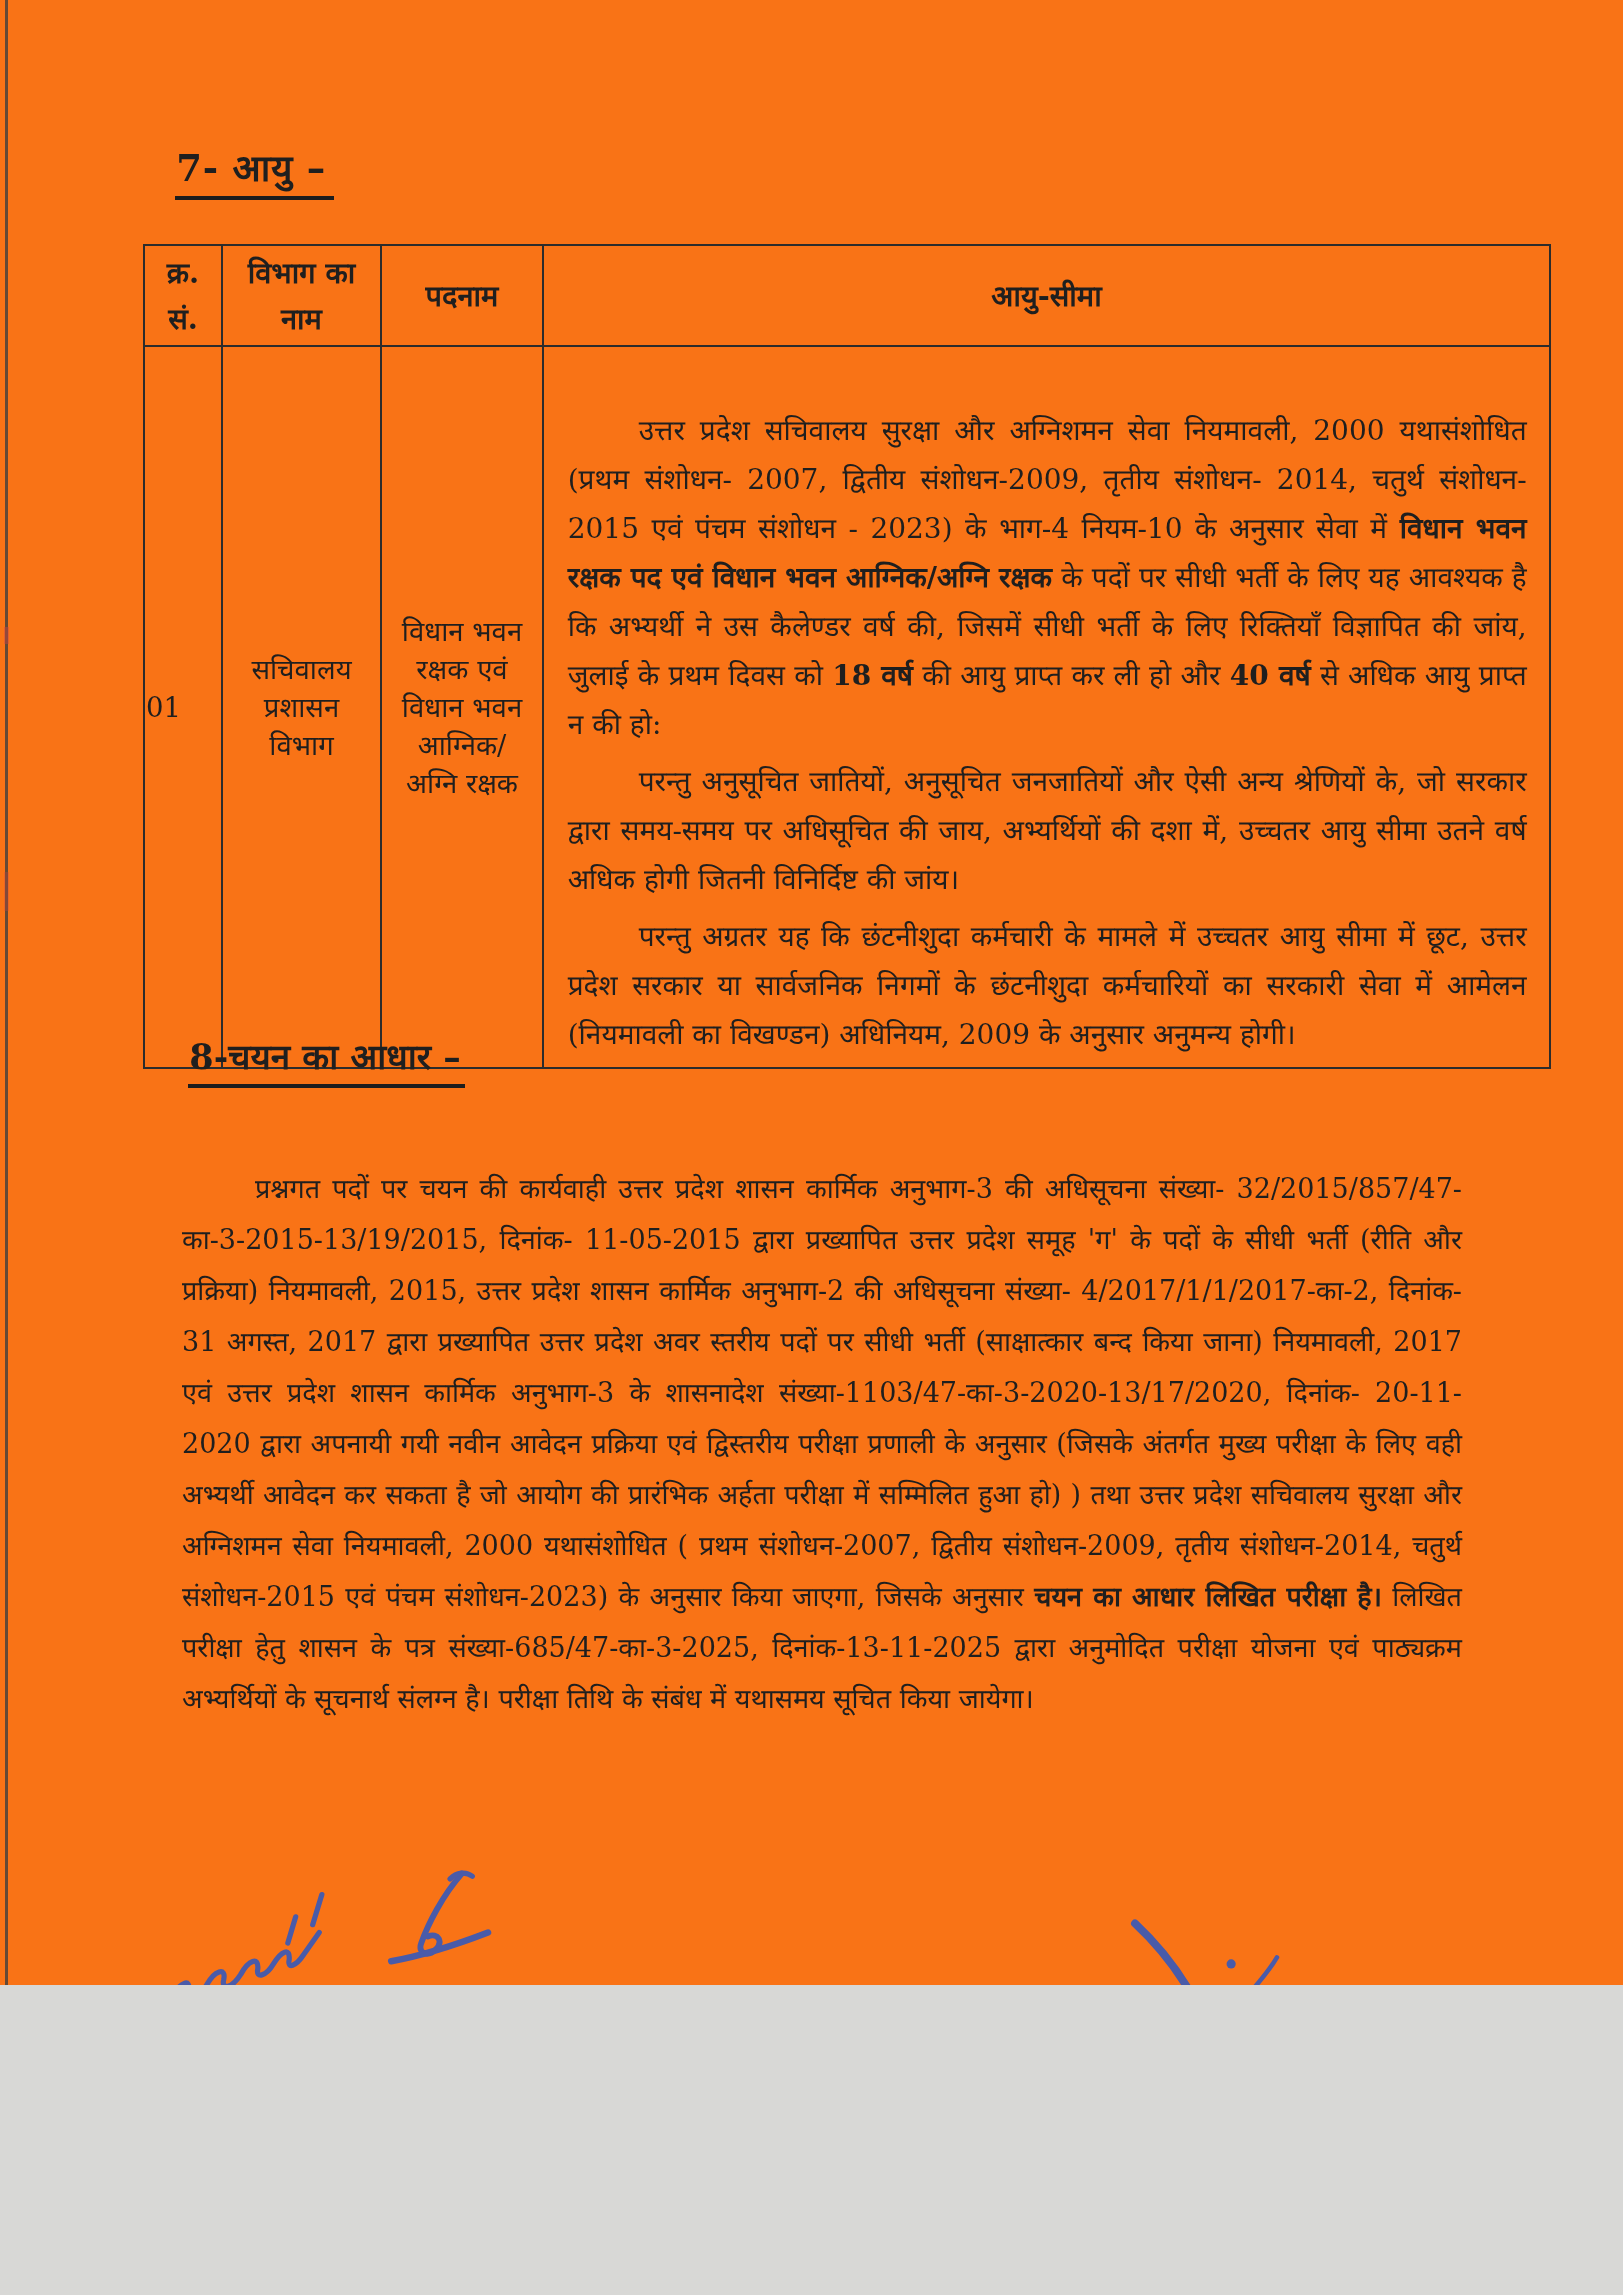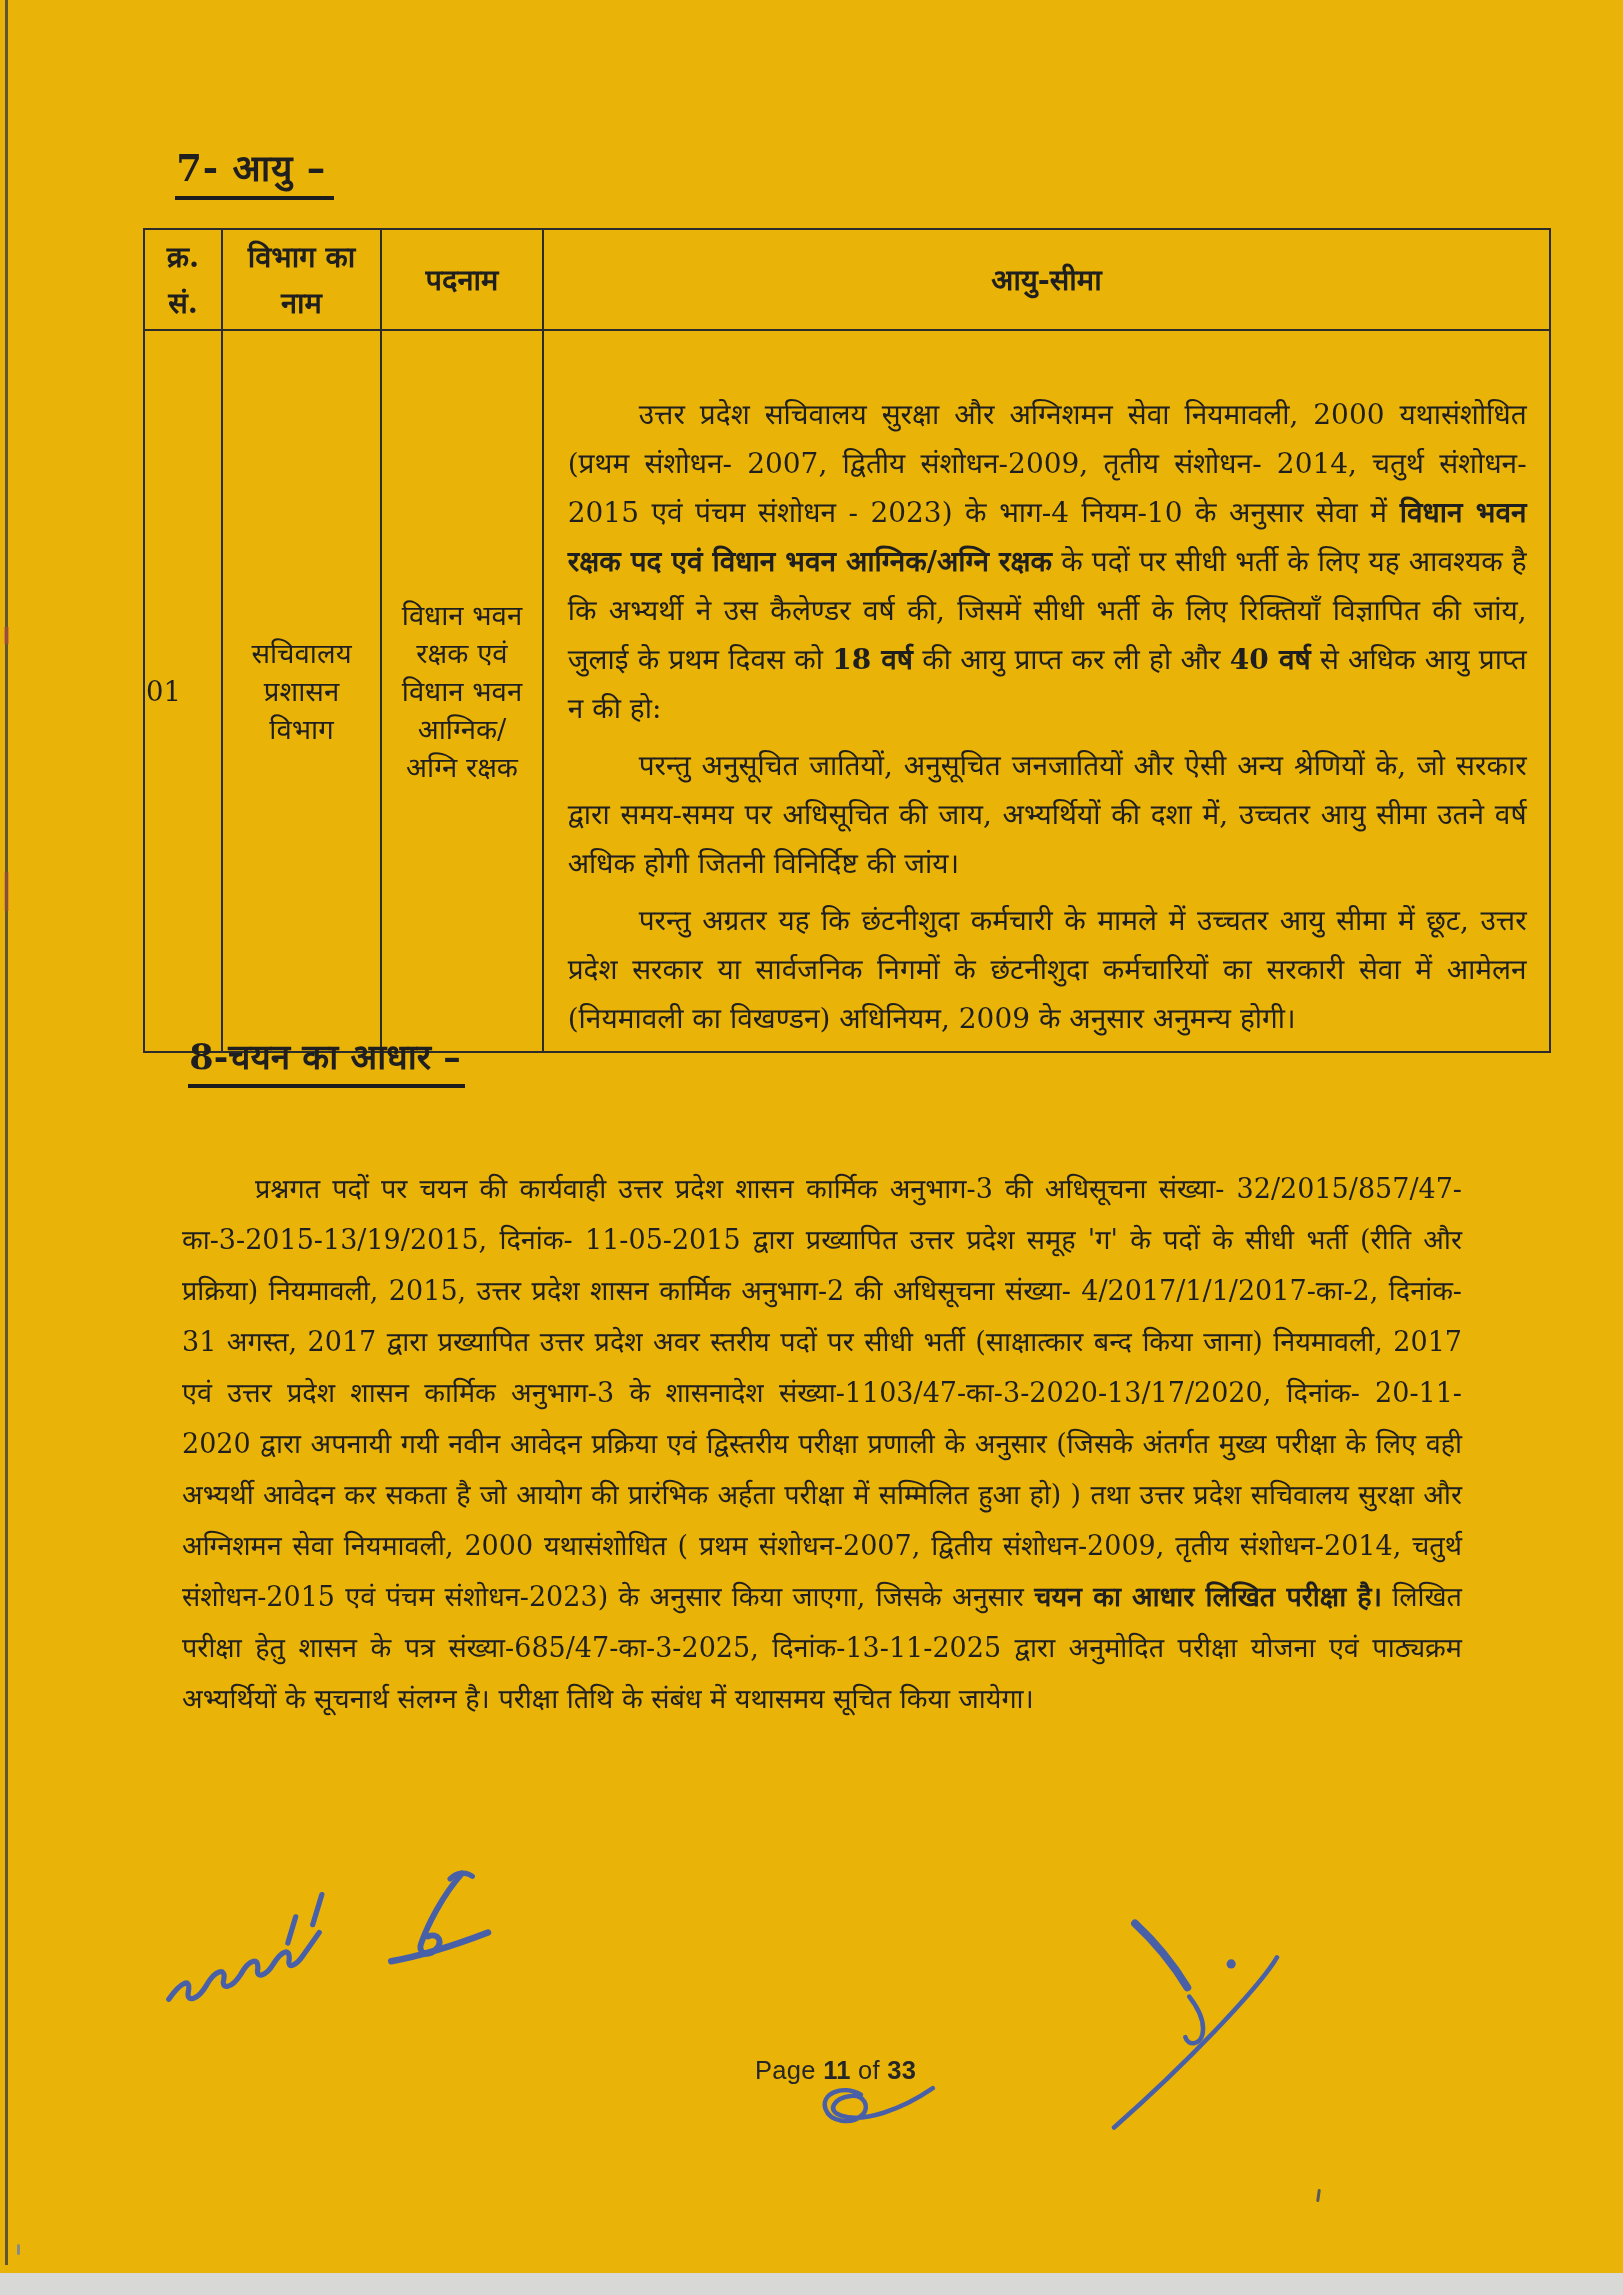--- a/index.html
+++ b/index.html
@@ -1,31 +1,31 @@
 <!DOCTYPE html>
 <html style="font-size:10.5px"><head>
 <meta charset="utf-8">
 <style>
   html,body{margin:0;padding:0;background:#d8d8d6;}
-  .page{position:relative;width:1623px;height:2273px;background:#eab308;overflow:hidden;
+  .page{position:relative;width:1623px;height:1985px;background:#f97316;overflow:hidden;
         font-family:"DejaVu Serif",serif;color:#1f1f1f;}
   
   .scanline-left{position:absolute;left:5.2px;top:0;width:2.6px;height:2265px;background:#3e3e3e;opacity:.8;}
   .scan-red-1{position:absolute;left:3.9px;top:627px;width:5.2px;height:17px;background:rgba(205,70,70,.45);}
   .scan-red-2{position:absolute;left:3.9px;top:872px;width:5.2px;height:39px;background:rgba(205,70,70,.3);}
   .bottom-band{position:absolute;left:0;top:2280px;width:1623px;height:15.7px;background:#ebebe9;border-top:2px solid #e0e0de;}
   .speck-1{position:absolute;left:1317px;top:2189px;width:3.3px;height:13px;background:#5a5a58;border-radius:2px;transform:rotate(8deg);}
   .speck-2{position:absolute;left:17px;top:2244px;width:3.3px;height:10.5px;background:#8a8a88;border-radius:2px;}
   
   .h7{position:absolute;left:175px;top:141px;font-size:37px;font-weight:700;letter-spacing:0.7px;
       border-bottom:4.6px solid #1d1d1d;padding:0 7.9px 3.9px 1.3px;}
   .h8{position:absolute;left:188px;top:1032px;font-size:35px;font-weight:700;
       border-bottom:4.6px solid #1d1d1d;padding:0 3.9px 5.2px 1.3px;}
   
-  .agetable{position:absolute;left:143px;top:228px;width:1408px;height:785px;
+  .agetable{position:absolute;left:143px;top:244px;width:1408px;height:785px;
             border-collapse:collapse;table-layout:fixed;border-radius:23px;}
   .agetable th,.agetable td{border:2.6px solid #2c2c2c;}
   .agetable th{font-size:29px;font-weight:700;text-align:center;vertical-align:middle;line-height:46px;}
   .agetable th span{display:block;}
   .thead-row{height:101px;}
   .c-sno{font-size:27.5px;text-align:left;vertical-align:middle;}
   .c-dept,.c-desig{font-size:27.5px;text-align:center;vertical-align:middle;line-height:38px;padding:0 6.5px;overflow-wrap:anywhere;}
   .c-age{vertical-align:top;text-align:justify;font-size:28px;line-height:49px;padding:51px 14.4px 0 15.7px;}
   .c-age p{margin:8px;text-indent:71px;}
   

